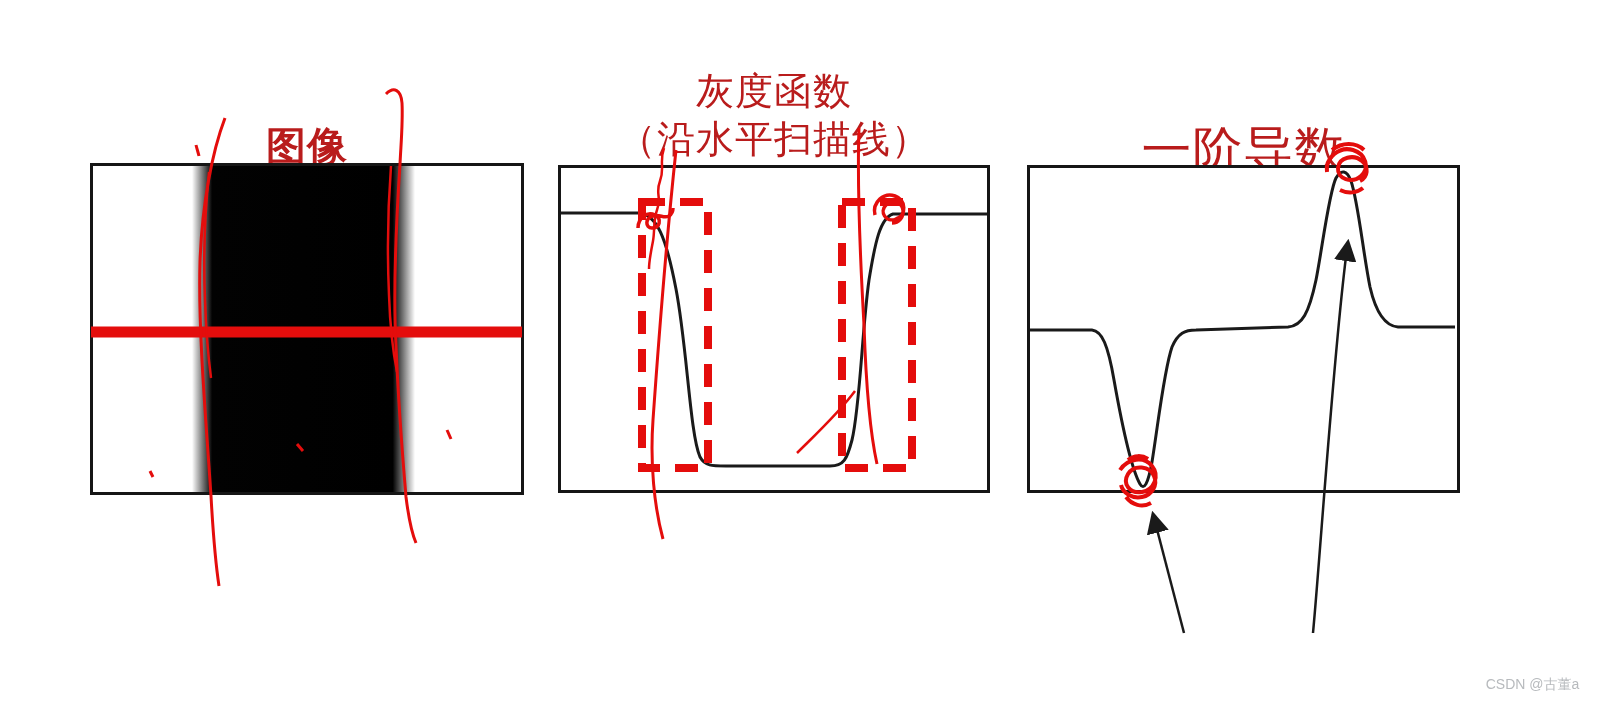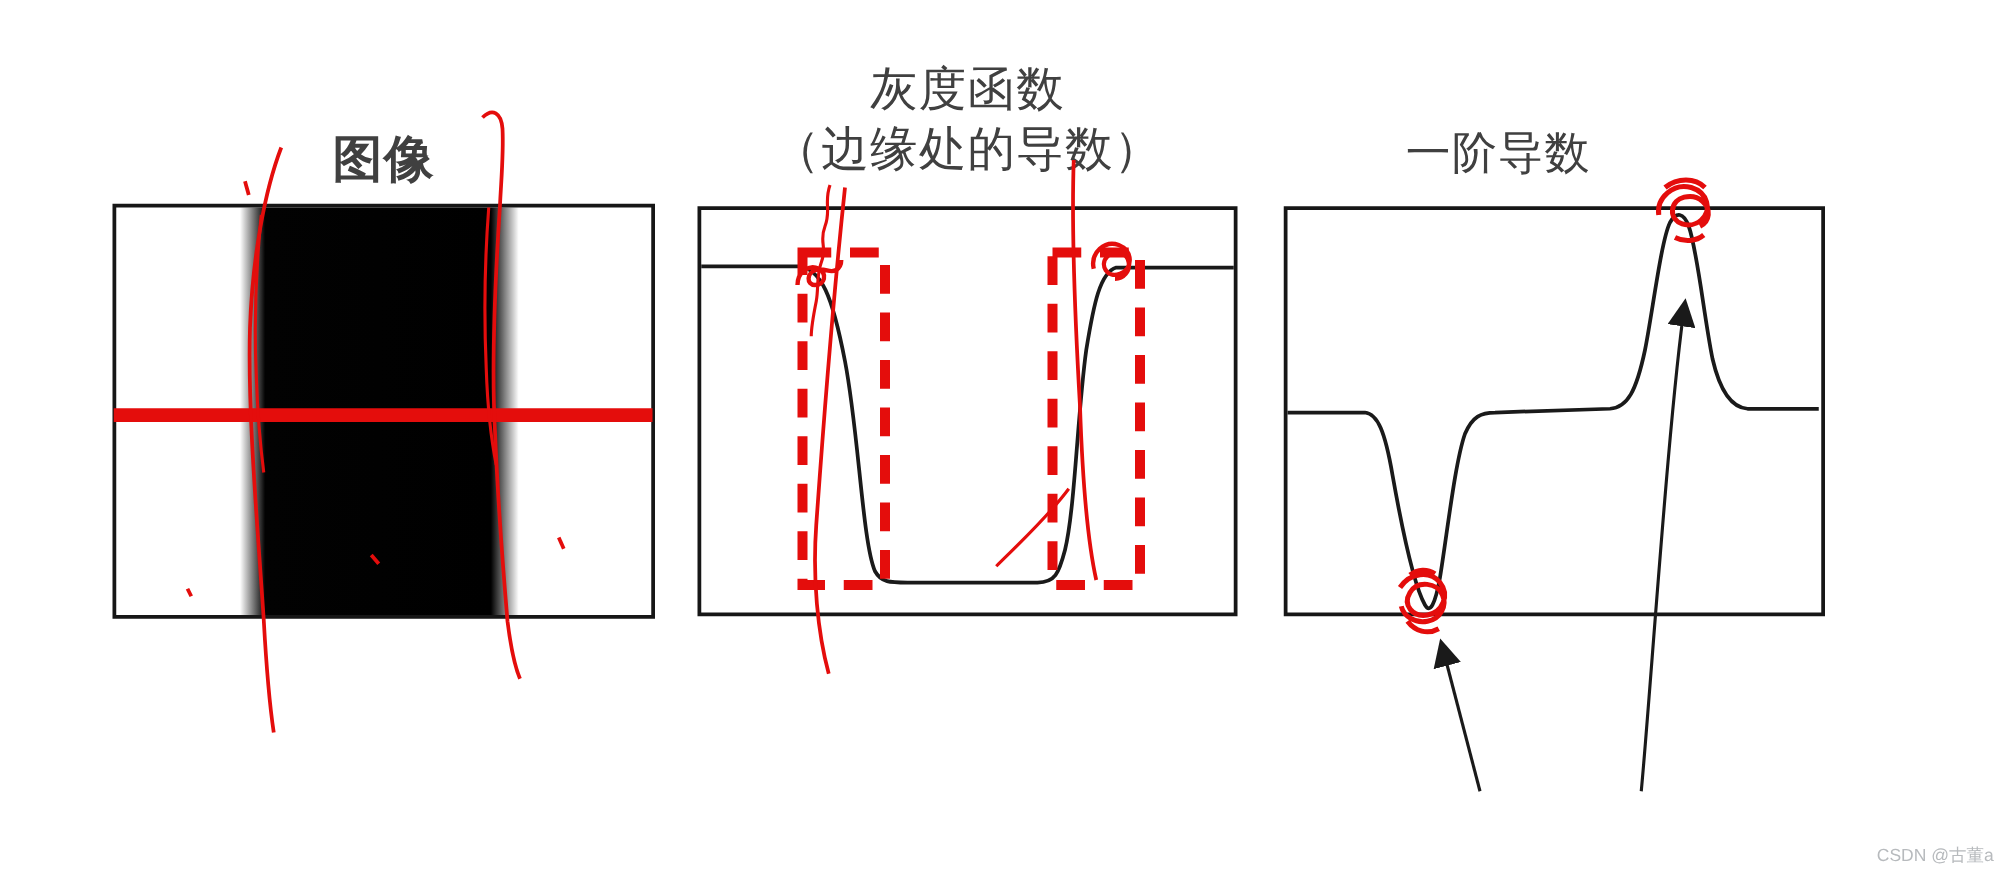--- a/index.html
+++ b/index.html
@@ -4,24 +4,24 @@
 <style>
   html,body{margin:0;padding:0;background:#ffffff;}
   .stage{
     position:relative;
     width:1604px;height:706px;
     background:#ffffff;
     overflow:hidden;
     font-family:"Liberation Sans", sans-serif;
     color:var(--ink_black,#1a1a1a);
   }
-  .title{position:absolute;text-align:center;color:#404040;letter-spacing:1px;}
+  .title{position:absolute;text-align:center;color:#b91c1c;letter-spacing:1px;margin-top:19px;}
   .t-image{left:90px;top:100px;width:434px;font-size:40px;font-weight:bold;}
   .t-gray{left:548px;top:48px;width:452px;font-size:38px;line-height:48px;}
-  .t-deriv{left:982px;top:98px;width:433px;font-size:36px;}
+  .t-deriv{left:1027px;top:98px;width:433px;font-size:50px;}
   .panel{
     position:absolute;
     border:3px solid #161616;
     background:#ffffff;
     box-sizing:border-box;
   }
   .p-image{left:90px;top:163px;width:434px;height:332px;}
   .p-gray{left:558px;top:165px;width:432px;height:328px;}
   .p-deriv{left:1027px;top:165px;width:433px;height:328px;}
   .band{
@@ -31,33 +31,33 @@
   .overlay{position:absolute;left:0;top:0;width:1604px;height:706px;pointer-events:none;}
   .ink{stroke:var(--ink_black,#1a1a1a);fill:none;}
   .red{stroke:var(--annotation_red,#e40d0c);fill:none;}
   .callout{
     position:absolute;left:1040px;top:628px;width:440px;
     text-align:center;font-size:48px;font-weight:bold;
     color:var(--annotation_red,#e40d0c);letter-spacing:2px;
   }
   .watermark{
     position:absolute;left:1470px;top:676px;width:125px;
-    text-align:right;font-size:14px;
+    text-align:center;font-size:14px;
     color:var(--watermark_gray,#b7babd);
   }
 </style>
 </head>
 <body>
 
 <div class="stage">
 
   <div class="title t-image">图像</div>
   <div class="title t-gray">
     <div>灰度函数</div>
-    <div>（边缘处的导数）</div>
+    <div>（沿水平扫描线）</div>
   </div>
   <div class="title t-deriv">一阶导数</div>
 
   <div class="panel p-image">
     <div class="band"></div>
   </div>
   <div class="panel p-gray"></div>
   <div class="panel p-deriv"></div>
 
   <svg class="overlay" viewBox="0 0 1604 706" xmlns="http://www.w3.org/2000/svg">

